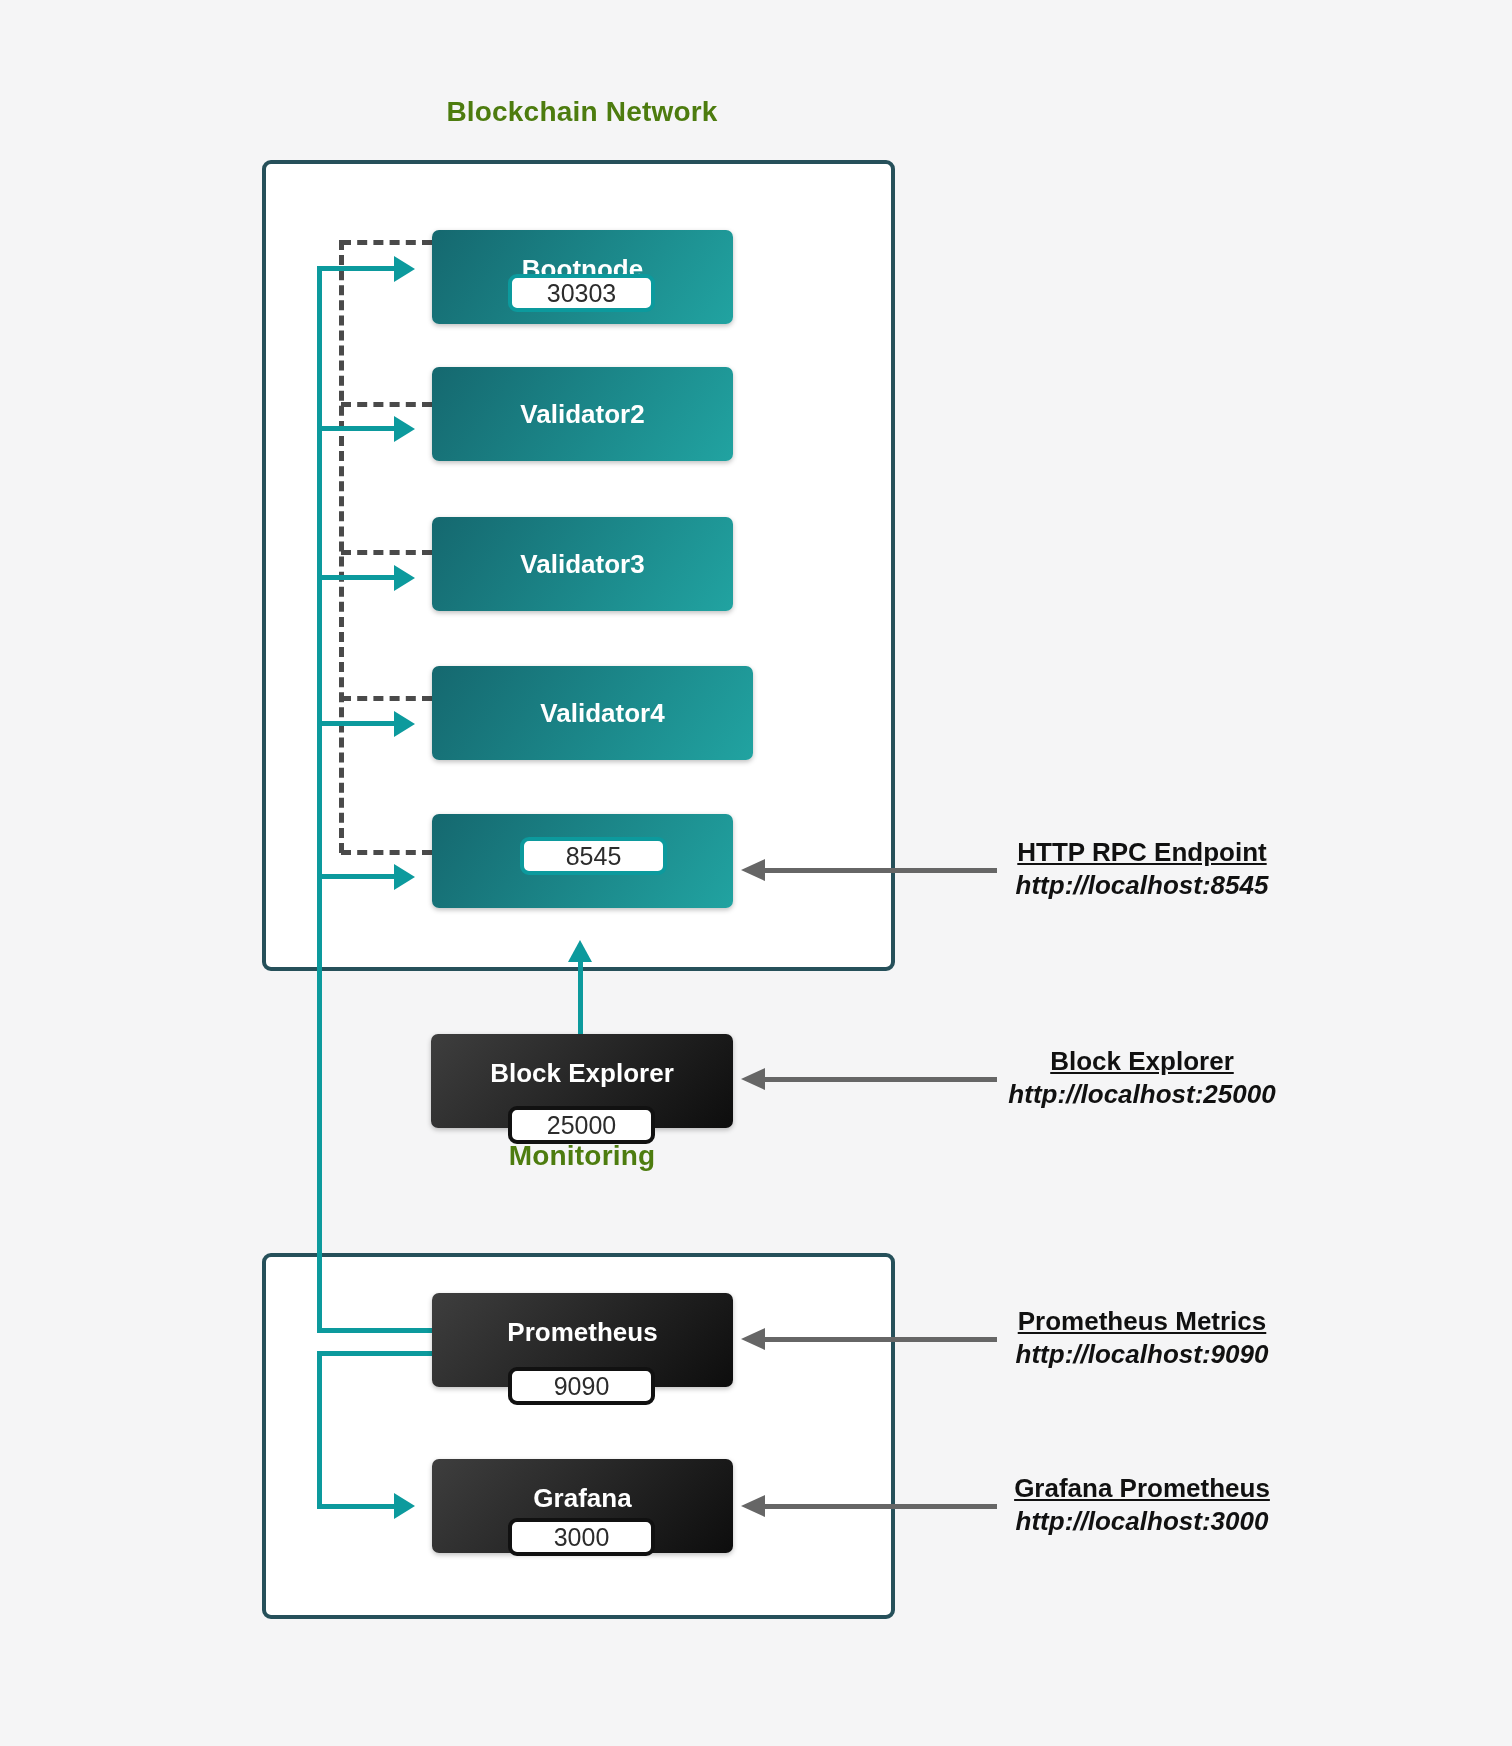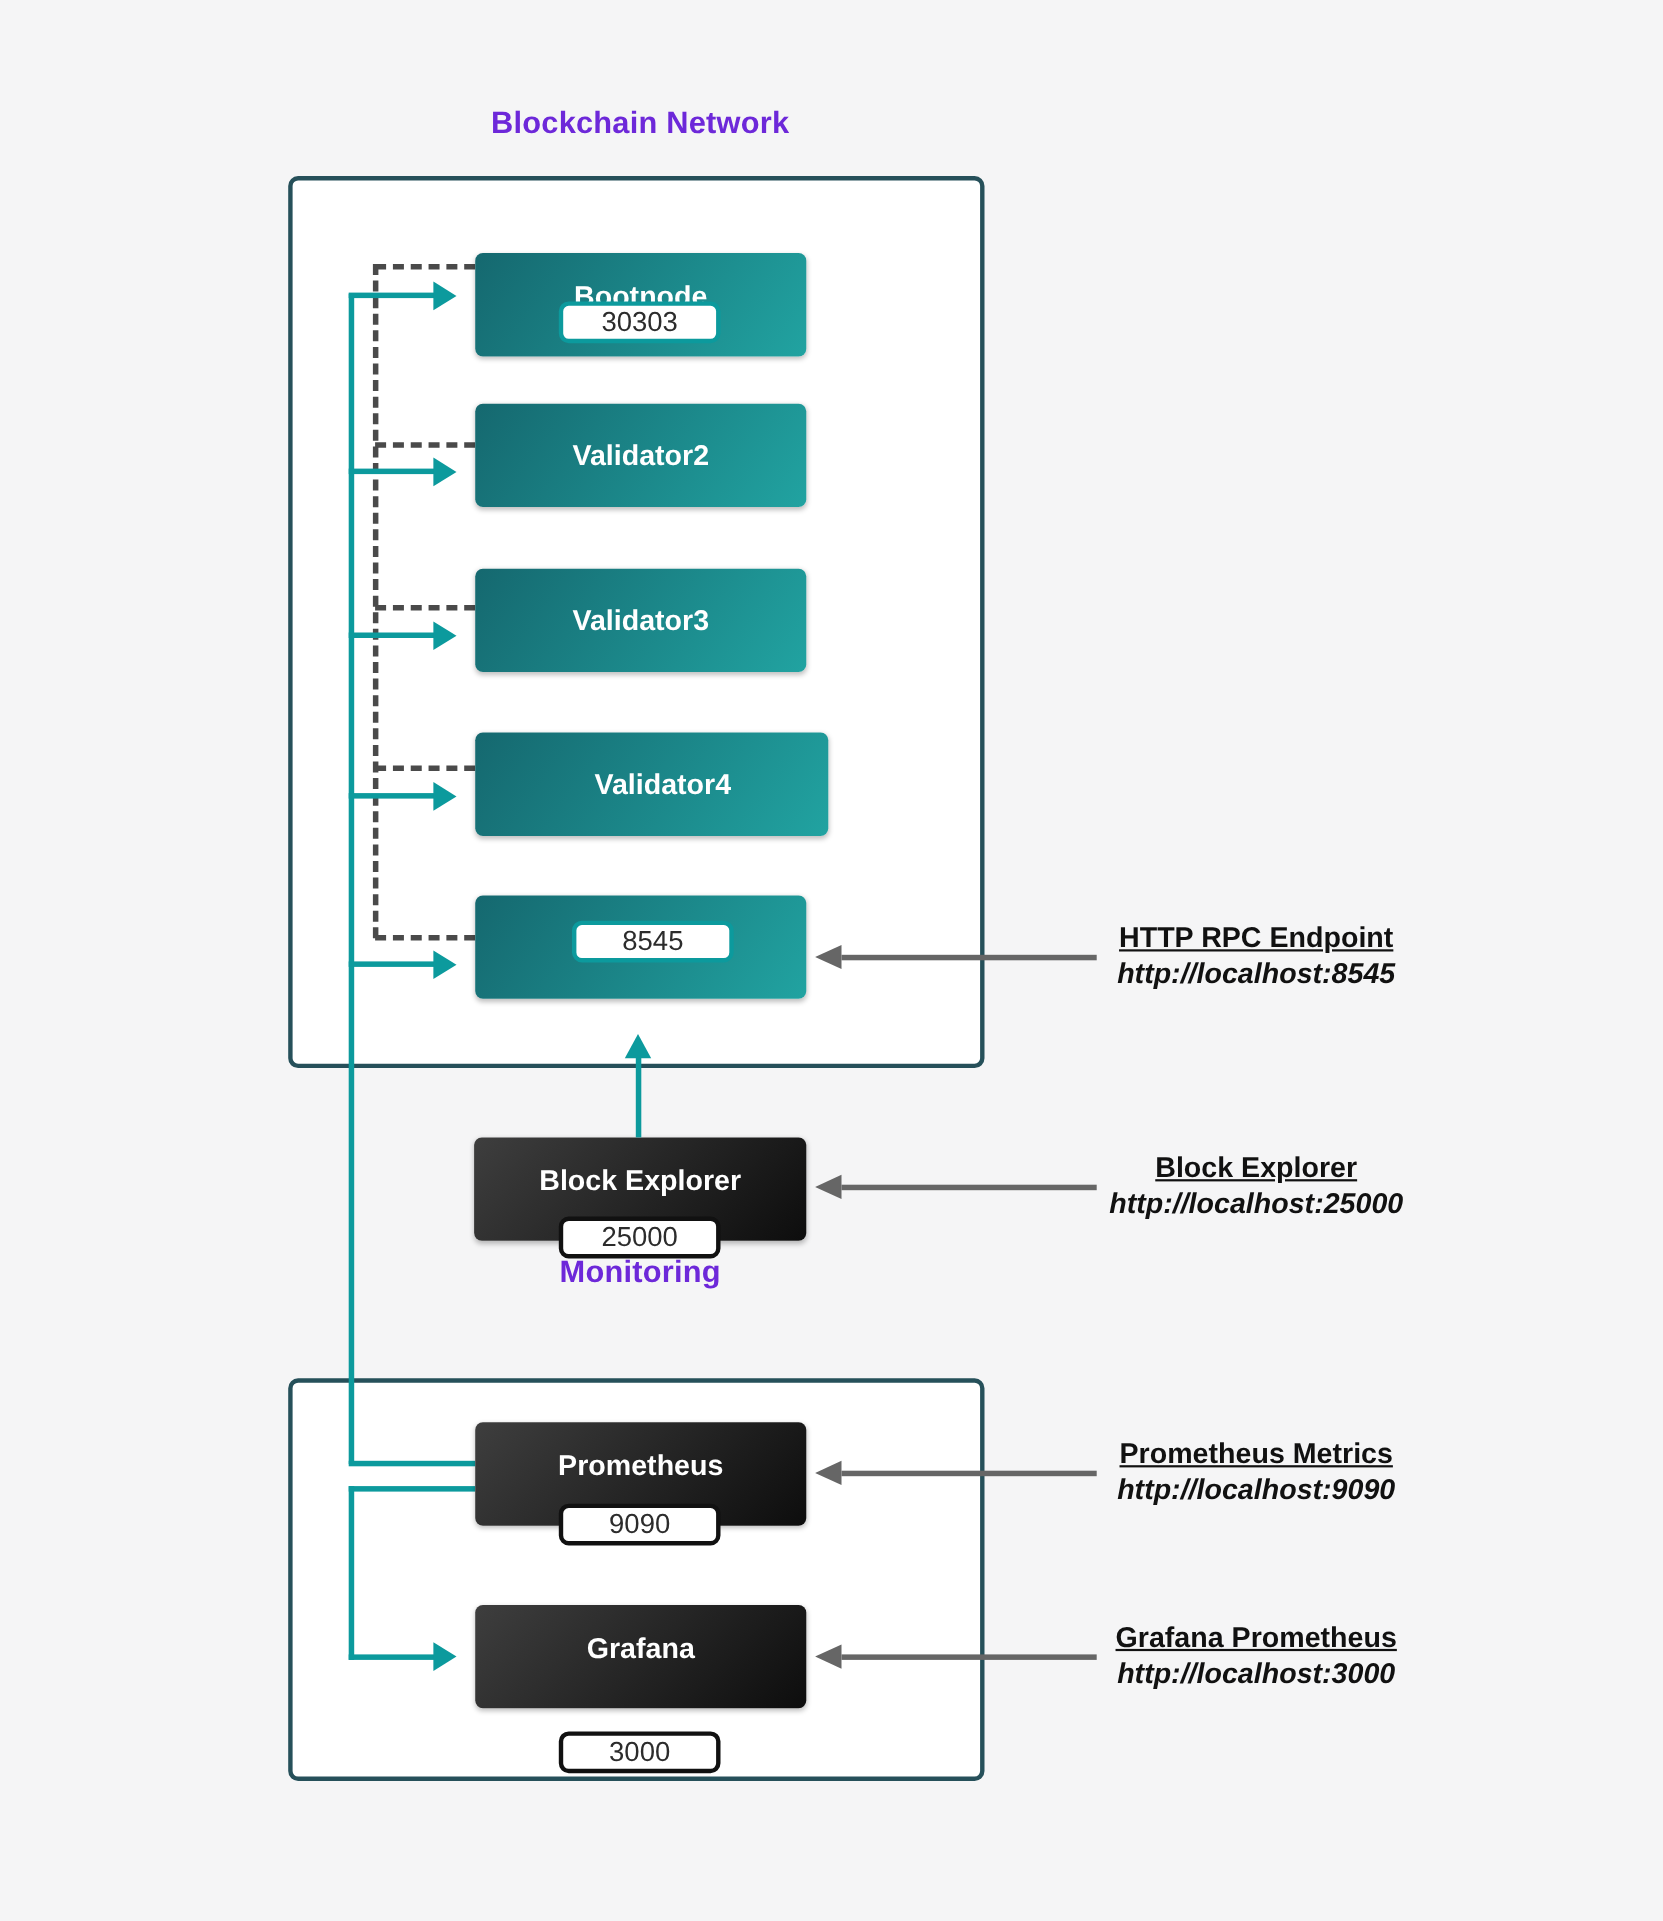--- a/index.html
+++ b/index.html
@@ -2,21 +2,21 @@
 <html><head>
 <meta charset="utf-8">
 <style>
   html,body{margin:0;padding:0;background:#f5f5f6;}
   .canvas{
     position:relative;width:1512px;height:1746px;background:#f5f5f6;
     overflow:hidden;font-family:"Liberation Sans",sans-serif;
   }
   .section-title{
     position:absolute;left:267px;width:630px;text-align:center;
-    font-size:28px;font-weight:600;color:#6d28d9;letter-spacing:.2px;
+    font-size:28px;font-weight:600;color:#4d7c0f;letter-spacing:.2px;
   }
   .group-box{
     position:absolute;left:262px;width:633px;box-sizing:border-box;
     background:#ffffff;border:4px solid #26505a;border-radius:9px;
   }
   
   .node{
     position:absolute;left:432px;width:301px;height:94px;border-radius:7px;
     background:linear-gradient(125deg,#15686f 0%,#21a3a1 100%);
     display:flex;align-items:center;justify-content:center;
@@ -158,21 +158,21 @@
   <div class="port-badge port-badge--dark" style="top:1106px;">25000</div>
 
   <div class="node node--dark node--ported" style="top:1293px;">
     <span class="node-label">Prometheus</span>
   </div>
   <div class="port-badge port-badge--dark" style="top:1367px;">9090</div>
 
   <div class="node node--dark node--ported" style="top:1459px;">
     <span class="node-label">Grafana</span>
   </div>
-  <div class="port-badge port-badge--dark" style="top:1574px;">3000</div>
+  <div class="port-badge port-badge--dark" style="top:1518px;">3000</div>
 
   <div class="annotation" style="top:836px;">
     <div class="ann-title">HTTP RPC Endpoint</div>
     <div class="ann-url">http://localhost:8545</div>
   </div>
 
   <div class="annotation" style="top:1045px;">
     <div class="ann-title">Block Explorer</div>
     <div class="ann-url">http://localhost:25000</div>
   </div>

